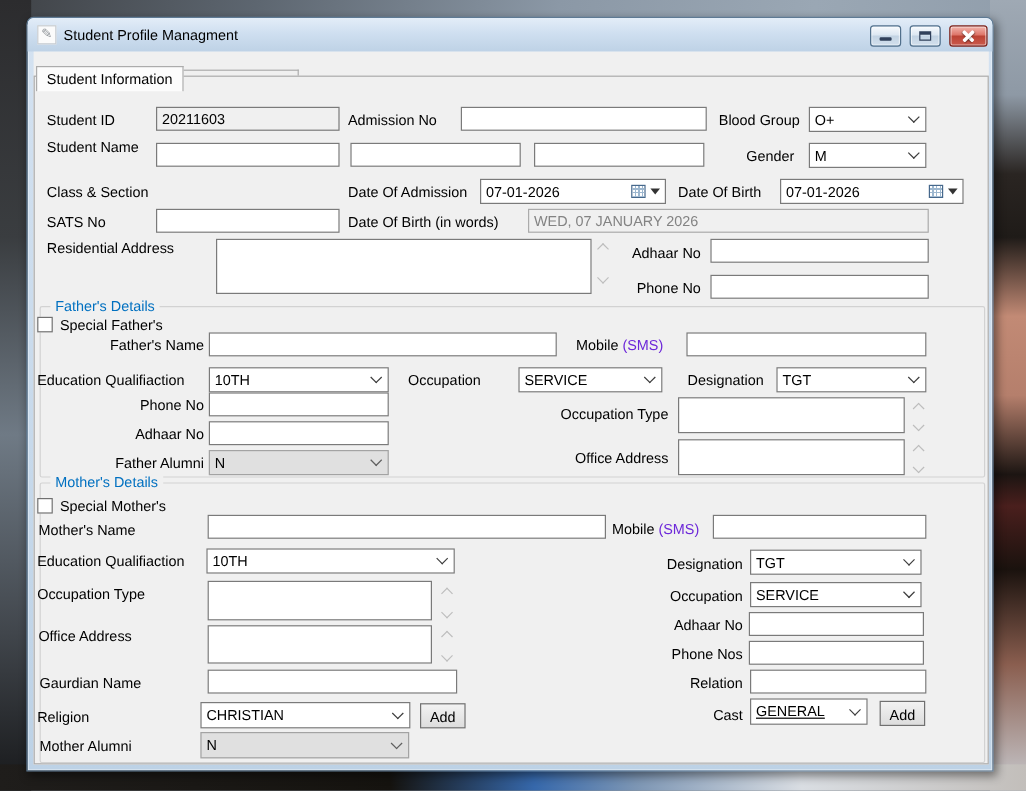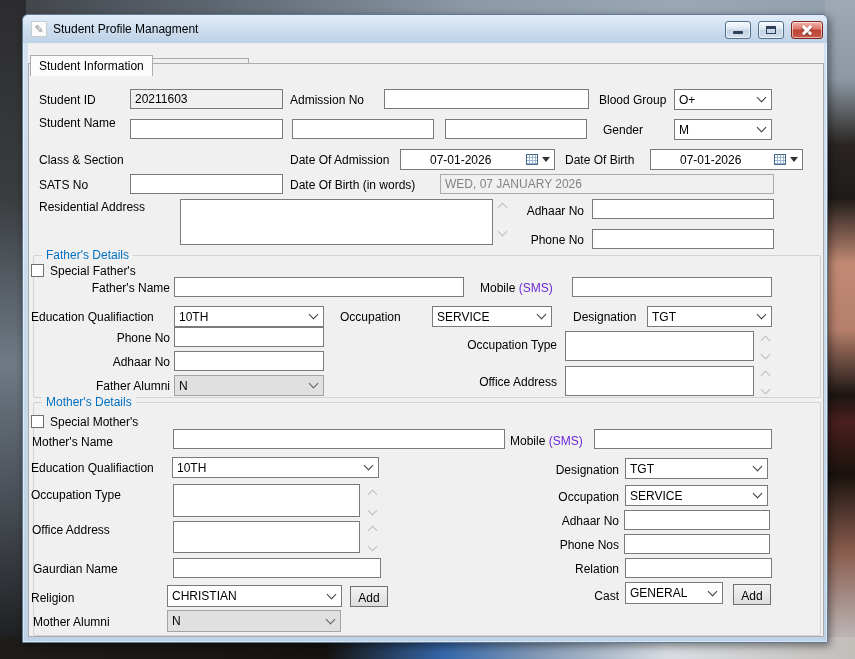--- a/index.html
+++ b/index.html
@@ -65,21 +65,21 @@
   .tb.graytx { color:#838383; border-color:#ababab; }
   .mline { position:absolute; border:1px solid #7a7a7a; background:#fff; }
   .combo { position:absolute; border:1px solid #7a7a7a; background:#fff; display:flex;
     align-items:center; justify-content:space-between; padding:0 6px 0 4px; font-size:12px; }
   .combo.disabled { background:#e0e0e0; border-color:#a3a3a3; }
   .chev { width:7px; height:7px; border-right:1.4px solid #3c3c3c; border-bottom:1.4px solid #3c3c3c;
     transform:rotate(45deg); margin-top:-4px; flex:0 0 auto; }
   .combo.disabled .chev { border-color:#5f5f5f; }
   .dtp { position:absolute; border:1px solid #7a7a7a; background:#fff; display:flex;
     align-items:center; font-size:12px; padding:0 4px; }
-  .dtp-text { flex:1;margin-left:25px; }
+  .dtp-text { flex:1; }
   .cal { width:12px; height:11px; border:1px solid #46688c; background:#fff; position:relative; margin-right:4px; }
   .cal::before { content:""; position:absolute; inset:0;
     background:repeating-linear-gradient(to right,transparent 0 2px,#9db7cf 2px 3px),
                repeating-linear-gradient(to bottom,transparent 0 2px,#9db7cf 2px 3px); }
   .dtp-arrow { width:0; height:0; border-left:4px solid transparent; border-right:4px solid transparent;
     border-top:5px solid #333; }
   .cb { position:absolute; width:13px; height:13px; background:#fff; border:1px solid #707070; }
   .btn { position:absolute; border:1px solid #707070; background:linear-gradient(#f2f2f2,#dddddd);
     font-size:12px; text-align:center; font-family:"Liberation Sans",sans-serif; padding-top:2px; }
   .sarr { position:absolute; width:7px; height:7px; border-right:1.6px solid #bdbdbd; border-bottom:1.6px solid #bdbdbd; }
@@ -125,21 +125,21 @@
         <span class="lbl" style="left:570px; top:29px;">Blood Group</span>
         <div class="combo" style="left:645px; top:25px; width:98px; height:21px;">
           <span>O+</span>
             <span class="chev"></span>
         </div>
 
         <span class="lbl" style="left:10px; top:52px;">Student Name</span>
         <input class="tb" style="left: 101px; top: 55px; width: 153px; height: 20px;" value="">
         <input class="tb" style="left: 263px; top: 55px; width: 142px; height: 20px;" value="">
         <input class="tb" style="left: 416px; top: 55px; width: 142px; height: 20px;" value="">
-        <span class="lbl r" style="left:526px; top:59px; width:88px;">Gender</span>
+        <span class="lbl r" style="left:545px; top:59px; width:88px;">Gender</span>
         <div class="combo" style="left:645px; top:55px; width:98px; height:21px;">
           <span>M</span>
             <span class="chev"></span>
         </div>
 
         <span class="lbl" style="left:10px; top:89px;">Class &amp; Section</span>
         <span class="lbl" style="left:261px; top:89px;">Date Of Admission</span>
         <div class="dtp" style="left:371px; top:85px; width:155px; height:21px;">
           <span class="dtp-text">07-01-2026</span>
           <span class="cal"></span>
@@ -265,21 +265,21 @@
         <span class="lbl r" style="left:420px; top:498px; width:170px;">Relation</span>
         <input class="tb" style="left: 596px; top: 494px; width: 147px; height: 20px;" value="">
 
         <span class="lbl" style="left:2px; top:527px;">Religion</span>
         <div class="combo" style="left:138px; top:521px; width:175px; height:22px;">
           <span>CHRISTIAN</span>
             <span class="chev"></span>
         </div>
         <button class="btn" style="left:321px; top:522px; width:38px; height:21px;">Add</button>
         <span class="lbl r" style="left:420px; top:525px; width:170px;">Cast</span>
-        <div class="combo" style="left:596px; top:518px; width:98px; height:22px;">
+        <div class="combo" style="left:596px; top:518px; width:98px; height:22px;text-decoration:underline;">
           <span>GENERAL</span>
             <span class="chev"></span>
         </div>
         <button class="btn" style="left:704px; top:520px; width:38px; height:21px;">Add</button>
 
         <span class="lbl" style="left:4px; top:551px;">Mother Alumni</span>
         <div class="combo disabled" style="left:138px; top:546px; width:174px; height:22px;">
           <span>N</span>
             <span class="chev"></span>
         </div>

